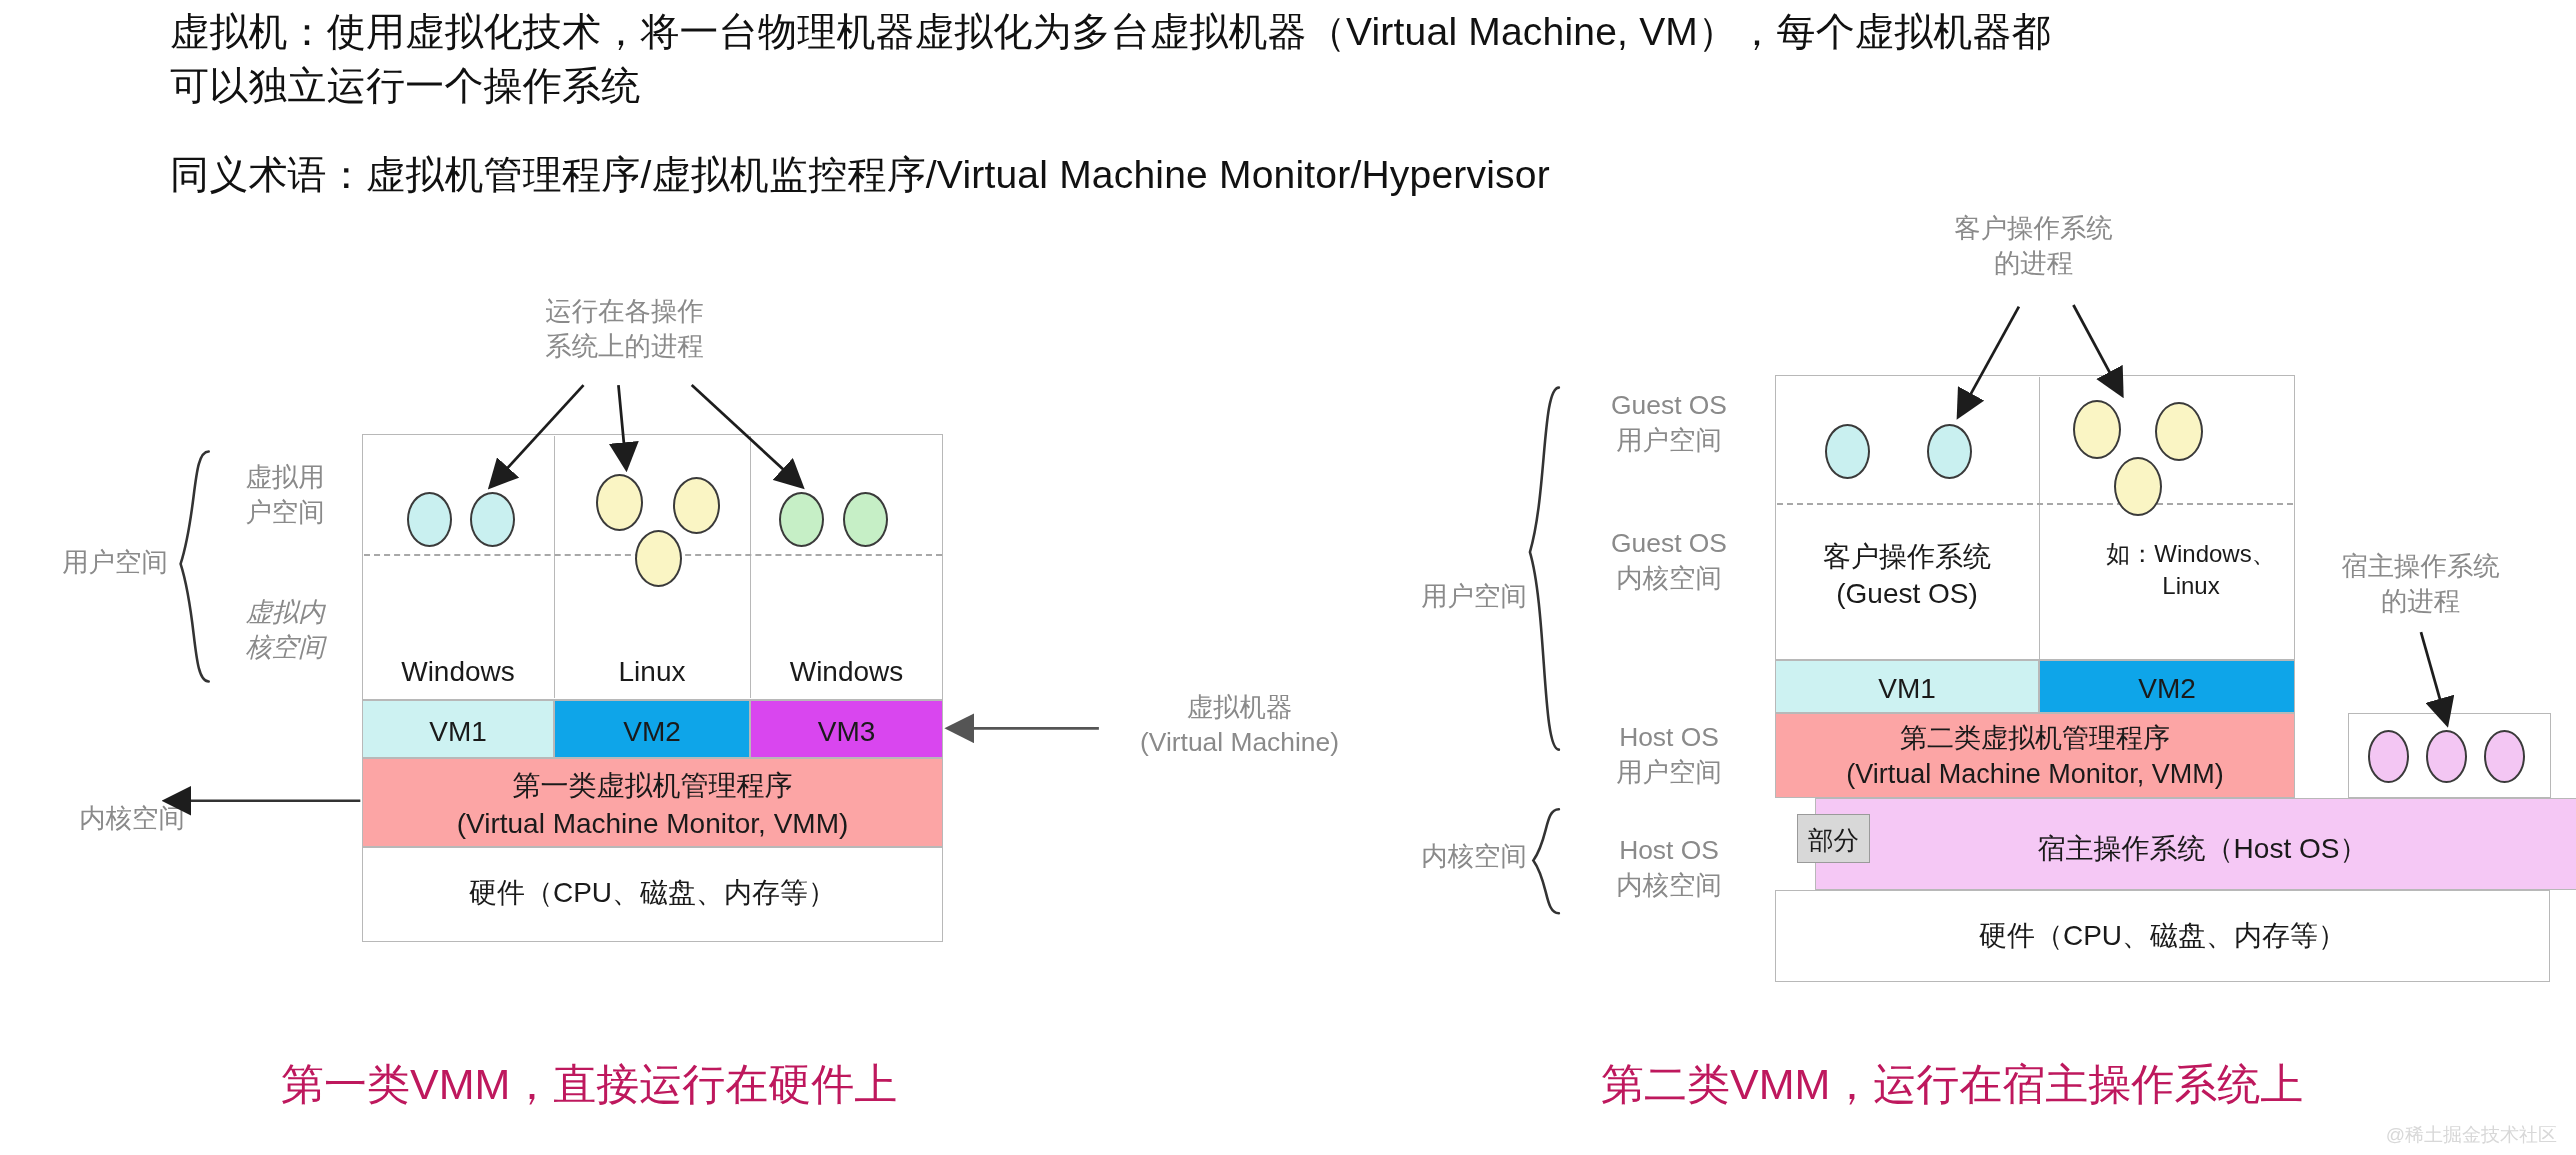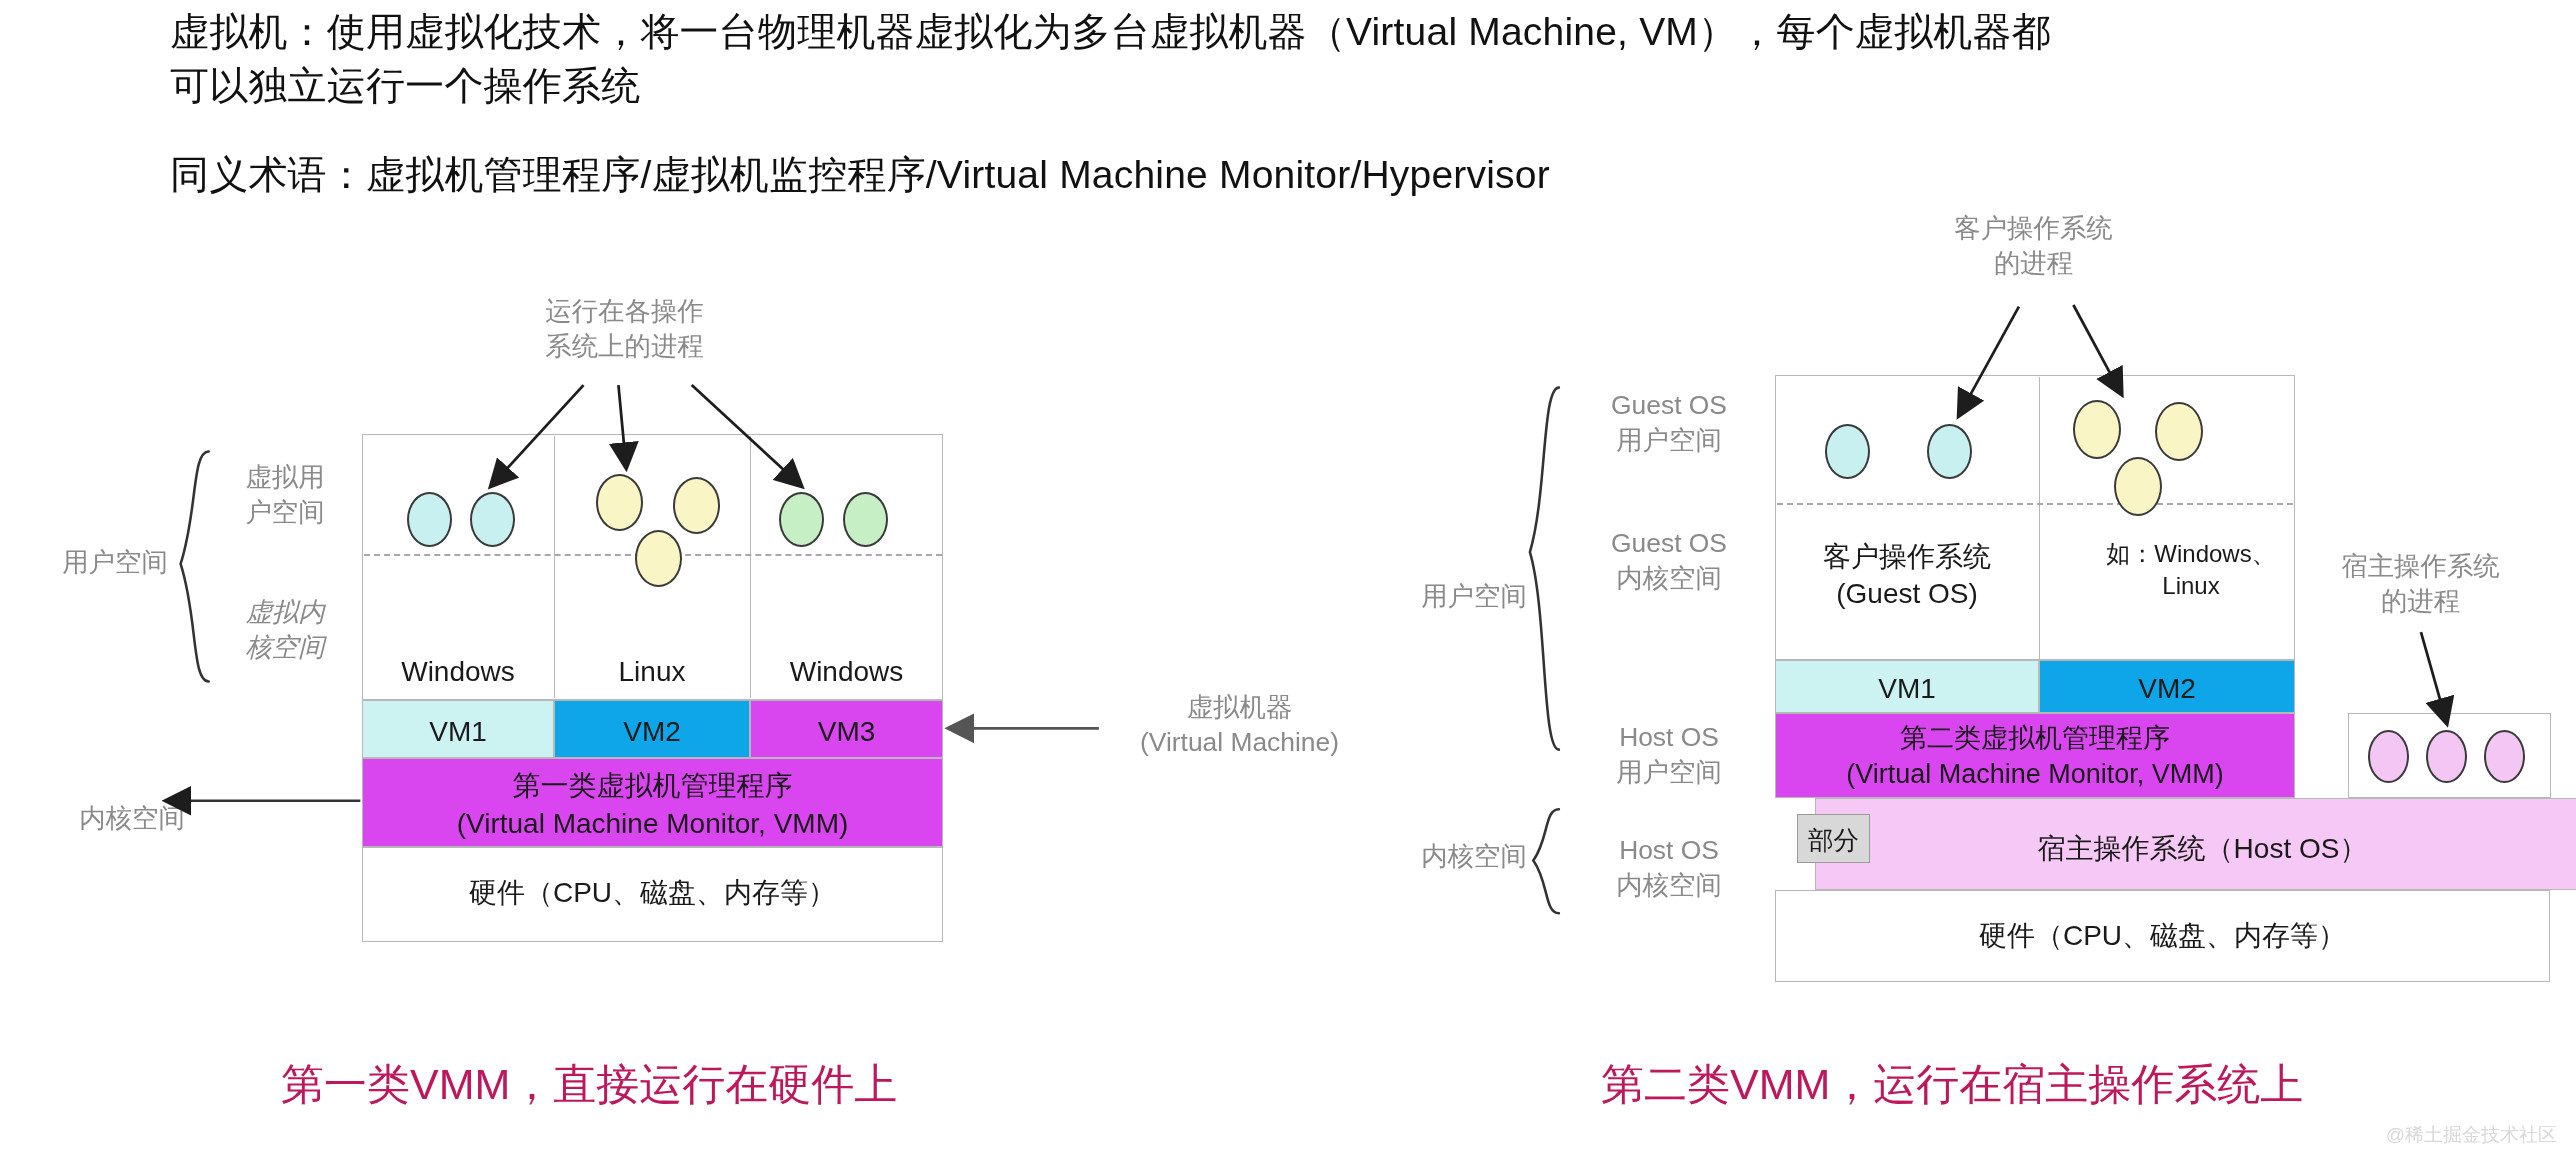--- a/index.html
+++ b/index.html
@@ -33,21 +33,21 @@
   .anno.left-al{text-align:left;}
 
   
   .bx{position:absolute;box-sizing:border-box;}
   .frame{border:1.7px solid #b8b8b8;background:#fff;padding-left:48px;}
   .cellline{border-left:1.7px solid #b8b8b8;}
 
   .vm-cyan{background:#cdf2f2;}
   .vm-yellow{background:#0ea5e9;}
   .vm-green{background:#d946ef;}
-  .vmm-grey{background:#d946ef;}
+  .vmm-grey{background:#fca5a5;}
   .hostos-pink{background:#f5c8f5;}
   .part-grey{background:#d8d8d8;border:1.7px solid #9a9a9a;}
 
   .boxtext{
     position:absolute;left:0;right:0;
     text-align:center;
     font-size:28px;line-height:1.28;
     color:#1a1a1a;
     white-space:nowrap;
   }

